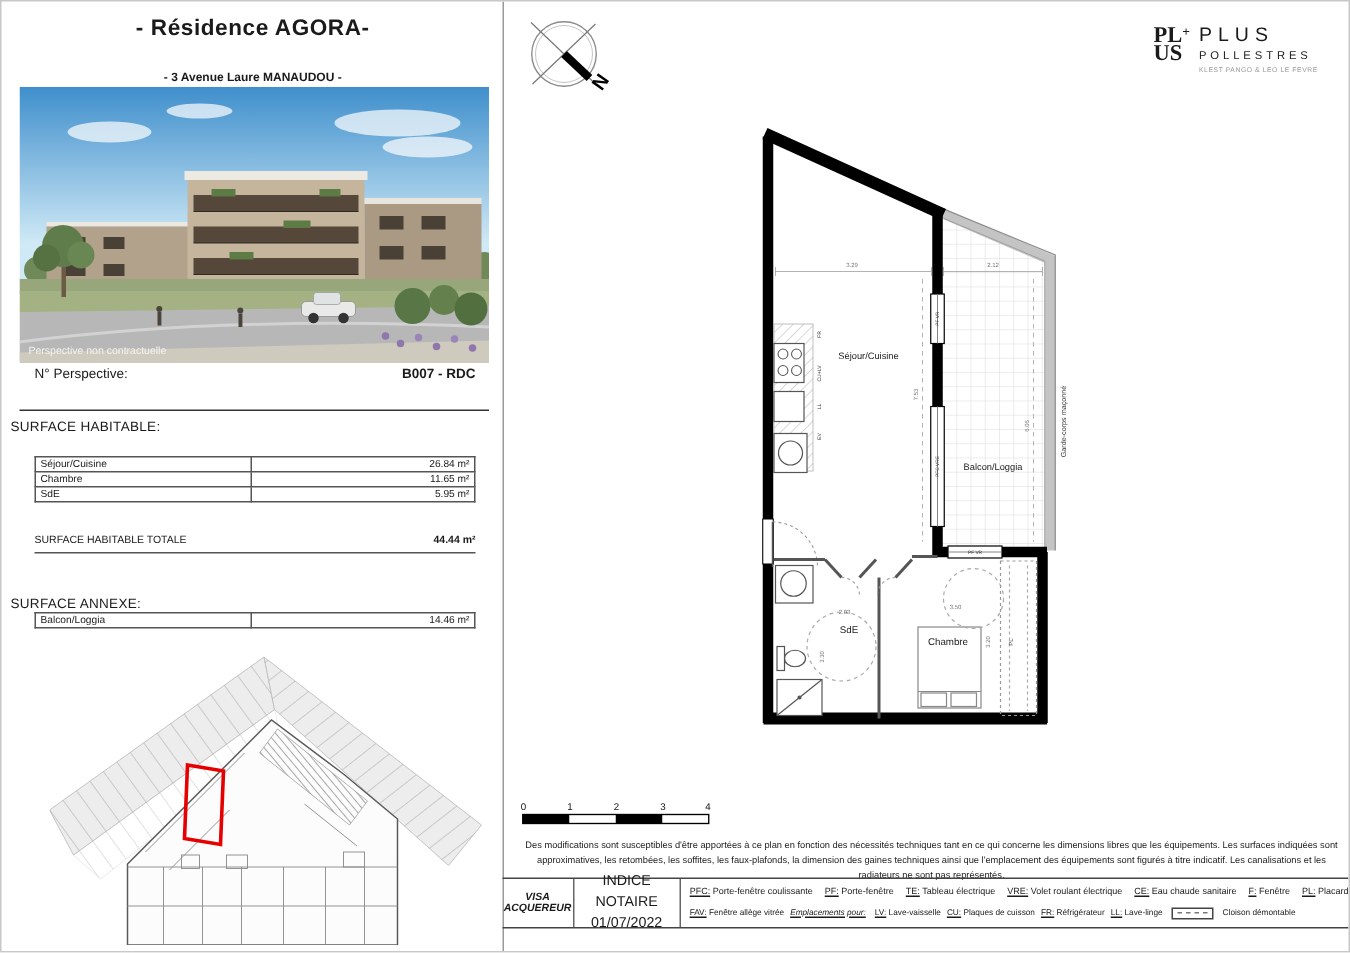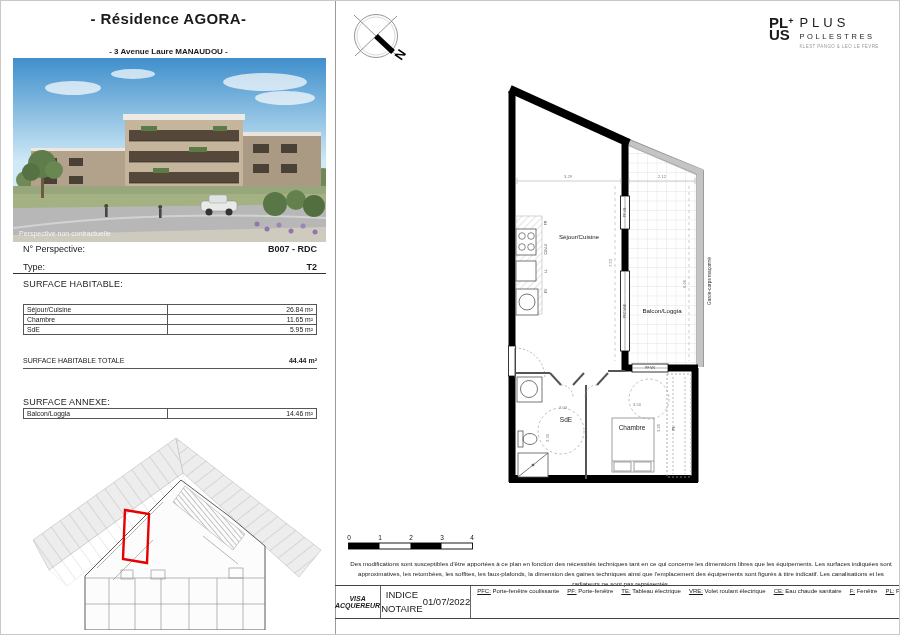--- a/index.html
+++ b/index.html
@@ -11,45 +11,45 @@
   
   .title-block{position:absolute;left:0;top:9px;width:335px;text-align:center;}
   .title{font-size:15px;font-weight:bold;letter-spacing:.4px;}
   .addr{font-size:8px;font-weight:bold;margin-top:20px;}
   .city{font-size:8px;margin-top:2px;}
   .title-underline{width:180px;margin:3px auto 0;border-bottom:1px solid #888;height:1px;}
   .photo{position:absolute;left:12px;top:57px;width:313px;height:184px;}
   .inforow{position:absolute;left:22px;width:294px;display:flex;justify-content:space-between;font-size:9px;}
   .inforow .val{font-weight:bold;}
   .rule1{position:absolute;left:12px;top:272px;width:313px;border-top:1.2px solid #333;}
-  .sec-heading{position:absolute;left:22px;font-size:9px;letter-spacing:.2px;}
+  .sec-heading{position:absolute;left:6px;font-size:9px;letter-spacing:.2px;}
   table.surf{position:absolute;left:22px;width:294px;border-collapse:collapse;font-size:6.8px;}
   table.surf td{border:1px solid #555;padding:0 3px;height:9px;line-height:9px;}
   table.surf td.lbl{width:49%;}
   table.surf td.val{text-align:right;}
   .total-row{position:absolute;left:22px;top:356px;width:294px;display:flex;justify-content:space-between;
              font-size:7px;padding-bottom:4px;border-bottom:1px solid #555;}
   .total-row .val{font-weight:bold;}
   .siteplan{position:absolute;left:32px;top:427px;width:290px;height:202px;}
 
   
   .compass{position:absolute;left:341px;top:4px;width:70px;height:64px;}
   .logo{position:absolute;left:768px;top:14px;display:flex;gap:6px;}
-  .logo-block{font-weight:bold;font-size:15px;line-height:12px;font-family:Liberation Sans, sans-serif;letter-spacing:0;}
+  .logo-block{font-weight:bold;font-size:15px;line-height:12px;font-family:Liberation Serif, serif;letter-spacing:0;}
   .logo-block .plus{font-size:9px;vertical-align:4px;}
   .logo-name{font-size:13px;letter-spacing:4px;}
   .logo-sub{font-size:7.5px;letter-spacing:2.6px;margin-top:2px;color:#222;}
   .logo-tag{font-size:4.5px;color:#999;letter-spacing:.4px;margin-top:3px;white-space:nowrap;}
   .plan{position:absolute;left:498px;top:78px;width:218px;height:415px;}
   .scalebar{position:absolute;left:344px;top:532px;width:130px;height:22px;}
   .disclaimer{position:absolute;left:348px;top:558px;width:544px;font-size:6.2px;line-height:1.65;
               text-align:center;color:#222;}
   .footer{position:absolute;left:334px;top:584px;width:564px;height:34px;display:flex;
           border-top:1px solid #444;border-bottom:1px solid #444;box-sizing:border-box;}
-  .fcell{display:flex;flex-direction:row;justify-content:center;align-items:center;}
+  .fcell{display:flex;flex-direction:column;justify-content:center;align-items:center;}
   .fcell + .fcell{border-left:1px solid #666;}
   .visa{width:60px;font-size:7px;font-weight:bold;font-style:italic;text-align:center;}
   .indice{width:90px;font-size:9.5px;text-align:center;line-height:1.45;}
   .legendcell{flex:1;align-items:flex-start;justify-content:space-around;padding:2px 0 2px 6px;}
   .lrow{display:flex;gap:8px;font-size:6px;white-space:nowrap;align-items:center;}
   .lrow2{gap:4px;font-size:5.5px;}
   .abbr{text-decoration:underline;}
   .empl{font-style:italic;text-decoration:underline;margin-right:2px;}
   .cloison-sym{display:inline-block;width:26px;height:6px;border:1px solid #444;position:relative;margin:0 2px;}
   .cloison-sym i{position:absolute;left:3px;right:3px;top:2px;border-top:1px dashed #777;}
@@ -148,24 +148,20 @@
         <circle cx="93.2" cy="148" r="2"></circle>
       <rect x="146" y="151" width="2.6" height="9"></rect>
         <circle cx="147.2" cy="149" r="2"></circle>
     </g>
     <text x="6" y="178" font-size="7" fill="#f4f4f2">Perspective non contractuelle</text>
   </svg>
 
   <div class="inforow" style="top:243px;">
     <span>N° Perspective:</span>
     <span class="val">B007 - RDC</span>
-  </div>
-  <div class="inforow" style="top:261px;">
-    <span>Type:</span>
-    <span class="val">T2</span>
   </div>
   <div class="rule1"></div>
 
   <div class="sec-heading" style="top:278px;">SURFACE HABITABLE:</div>
   <table class="surf" style="top:303px;">
     <tbody>
         <tr>
       <td class="lbl">Séjour/Cuisine</td>
       <td class="val">26.84 m²</td>
     </tr>

